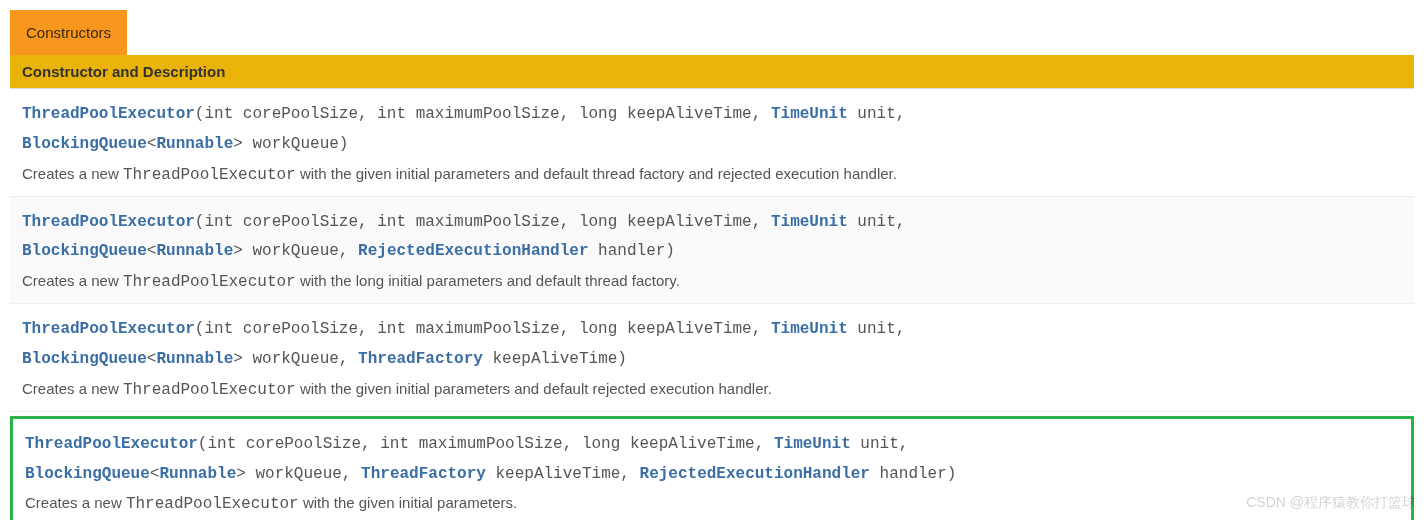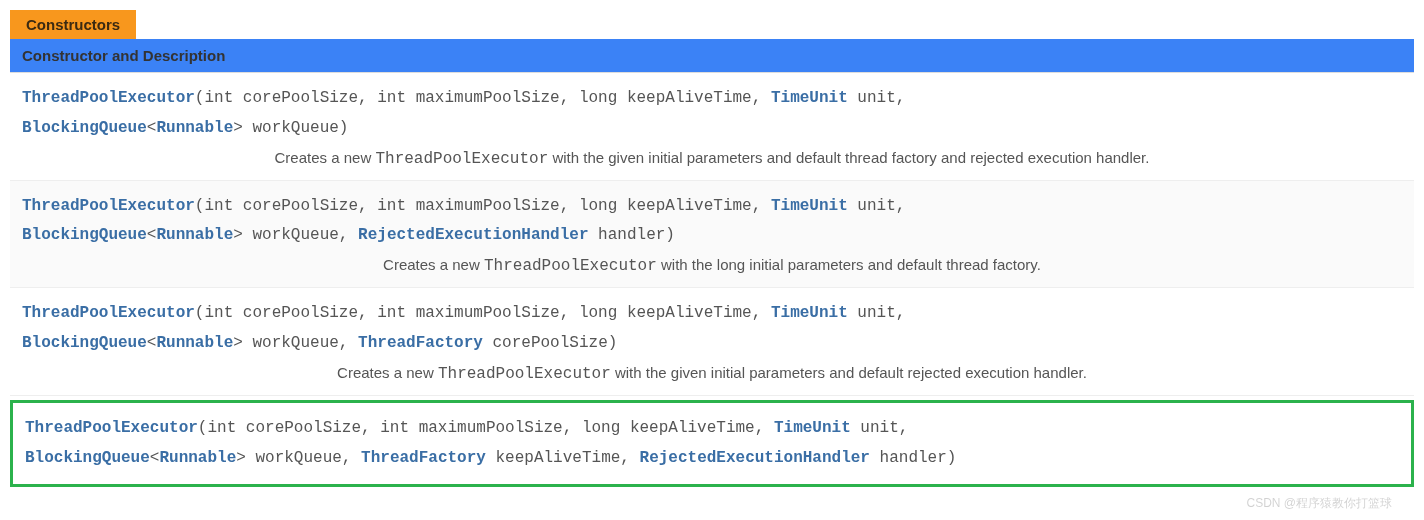--- a/index.html
+++ b/index.html
@@ -7,26 +7,26 @@
     padding: 10px;
     font-family: Arial, Helvetica, sans-serif;
     font-size: 15px;
     color: #333;
     background: #fff;
   }
   .tab {
     display: inline-block;
     background: #f8971d;
     color: #3b2a12;
-    font-weight: 700;
-    padding: 6px 16px;
+    font-weight: 400;
+    padding: 14px 16px;
     font-size: 15px;
   }
   .subhead {
-    background: #3b82f6;
+    background: #eab308;
     color: #333;
     font-weight: 700;
     padding: 8px 12px;
     font-size: 15px;
     border-bottom: 1px solid #ddd;
   }
   .row {
     padding: 10px 12px 12px 12px;
     border-bottom: 1px solid #eee;
     background: #fff;
@@ -45,29 +45,28 @@
   }
   .link {
     font-family: Consolas, "Courier New", monospace;
     font-size: 16px;
     color: #3a6ea5;
     font-weight: 700;
   }
   .desc {
     color: #555;
     margin-top: 6px;
-    text-align: center;
   }
   .desc .mono { font-weight: 400; }
   .watermark {
     position: absolute;
-    right: 32px;
+    right: 8px;
     bottom: 8px;
     color: rgba(0,0,0,0.18);
-    font-size: 12px;
+    font-size: 14px;
     pointer-events: none;
   }
 </style>
 </head>
 <body>
 
 <div>
   <div class="tab">Constructors</div>
   <div class="subhead">Constructor and Description</div>
 
@@ -90,30 +89,33 @@
     </div>
     <div class="desc">
       <span>Creates a new </span><span class="mono">ThreadPoolExecutor</span><span> with the long initial parameters and default thread factory.</span>
     </div>
   </div>
 
   
   <div class="row">
     <div class="sig">
       <span class="link">ThreadPoolExecutor</span><span class="mono">(int corePoolSize, int maximumPoolSize, long keepAliveTime, </span><span class="link">TimeUnit</span><span class="mono"> unit,</span><br>
-      <span class="link">BlockingQueue</span><span class="mono">&lt;</span><span class="link">Runnable</span><span class="mono">&gt; workQueue, </span><span class="link">ThreadFactory</span><span class="mono"> corePoolSize)</span>
+      <span class="link">BlockingQueue</span><span class="mono">&lt;</span><span class="link">Runnable</span><span class="mono">&gt; workQueue, </span><span class="link">ThreadFactory</span><span class="mono"> keepAliveTime)</span>
     </div>
     <div class="desc">
       <span>Creates a new </span><span class="mono">ThreadPoolExecutor</span><span> with the given initial parameters and default rejected execution handler.</span>
     </div>
   </div>
 
   
   <div class="row highlight">
     <div class="sig">
       <span class="link">ThreadPoolExecutor</span><span class="mono">(int corePoolSize, int maximumPoolSize, long keepAliveTime, </span><span class="link">TimeUnit</span><span class="mono"> unit,</span><br>
       <span class="link">BlockingQueue</span><span class="mono">&lt;</span><span class="link">Runnable</span><span class="mono">&gt; workQueue, </span><span class="link">ThreadFactory</span><span class="mono"> keepAliveTime, </span><span class="link">RejectedExecutionHandler</span><span class="mono"> handler)</span>
     </div>
+    <div class="desc">
+      <span>Creates a new </span><span class="mono">ThreadPoolExecutor</span><span> with the given initial parameters.</span>
+    </div>
   </div>
 
 </div>
 
 <div class="watermark">CSDN @程序猿教你打篮球</div>
 
 </body></html>

